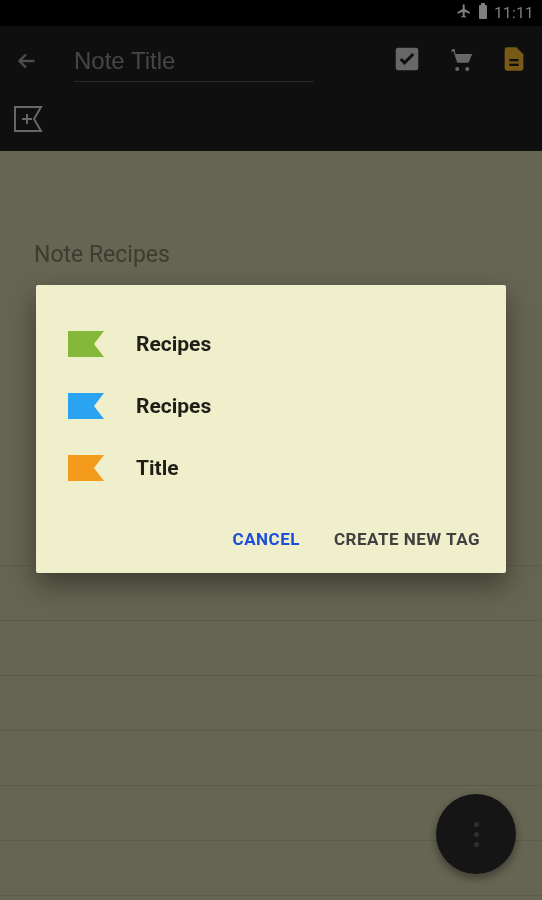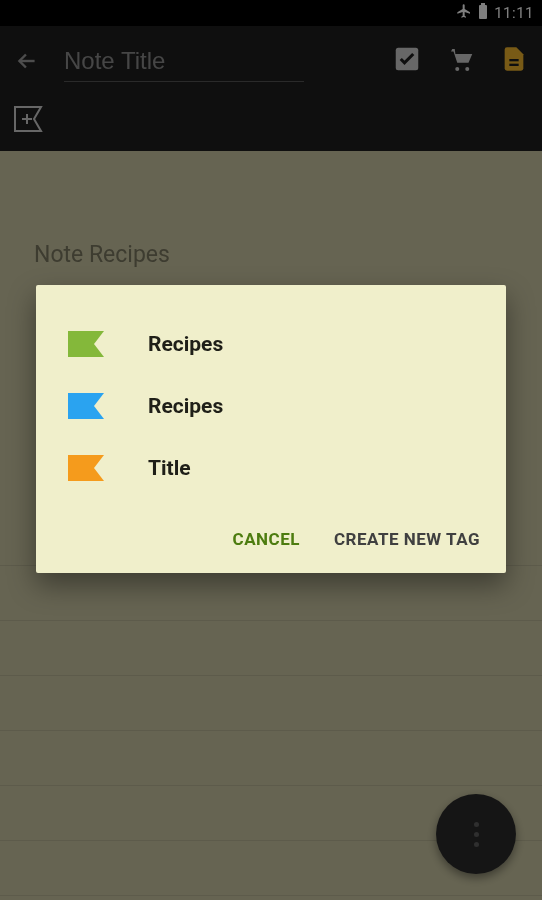--- a/index.html
+++ b/index.html
@@ -23,21 +23,21 @@
   
   .app-bar {
     background: #1f1f1f;
     height: 125px;
     padding: 0 14px;
   }
   .app-bar-row1 {
     display: flex;
     align-items: center;
     height: 70px;
-    gap: 24px;
+    gap: 34px;
   }
   .back-btn { color: #9a9a9a; display:flex; align-items:center; }
   .title-input {
     flex: 1;
     border: none;
     border-bottom: 1px solid #555;
     background: transparent;
     color: #9a9a9a;
     font-size: 24px;
     padding: 6px 0;
@@ -118,28 +118,28 @@
     background: var(--c);
   }
   .tag-icon::after{
     content:"";
     position:absolute;
     right:0; top:0;
     border-top: 13px solid transparent;
     border-bottom: 13px solid transparent;
     border-right: 10px solid #f0efcb;
   }
-  .tag-label { font-size: 21px; font-weight:700; color:#1f1f18;margin-left:12px; }
+  .tag-label { font-size: 21px; font-weight:700; color:#1f1f18; }
 
   .dialog-actions {
     display:flex; justify-content:flex-end; gap: 34px;
     padding: 30px 26px 24px;
     font-size: 17px; font-weight:700; letter-spacing:0.5px;
   }
-  .btn-cancel { color:#4d7c0f; cursor:pointer;}
+  .btn-cancel { color:#1d4ed8; cursor:pointer;}
   .btn-create { color:#404040; cursor:pointer;}
 
 </style>
 </head>
 <body>
 
 <div class="status-bar">
   <span>
     <svg width="16" height="16" viewBox="0 0 24 24" fill="#fff">
         <path d="M21 16v-2l-8-5V3.5a1.5 1.5 0 0 0-3 0V9l-8 5v2l8-2.5V19l-2 1.5V22l3.5-1 3.5 1v-1.5L13 19v-5.5L21 16z"></path>

